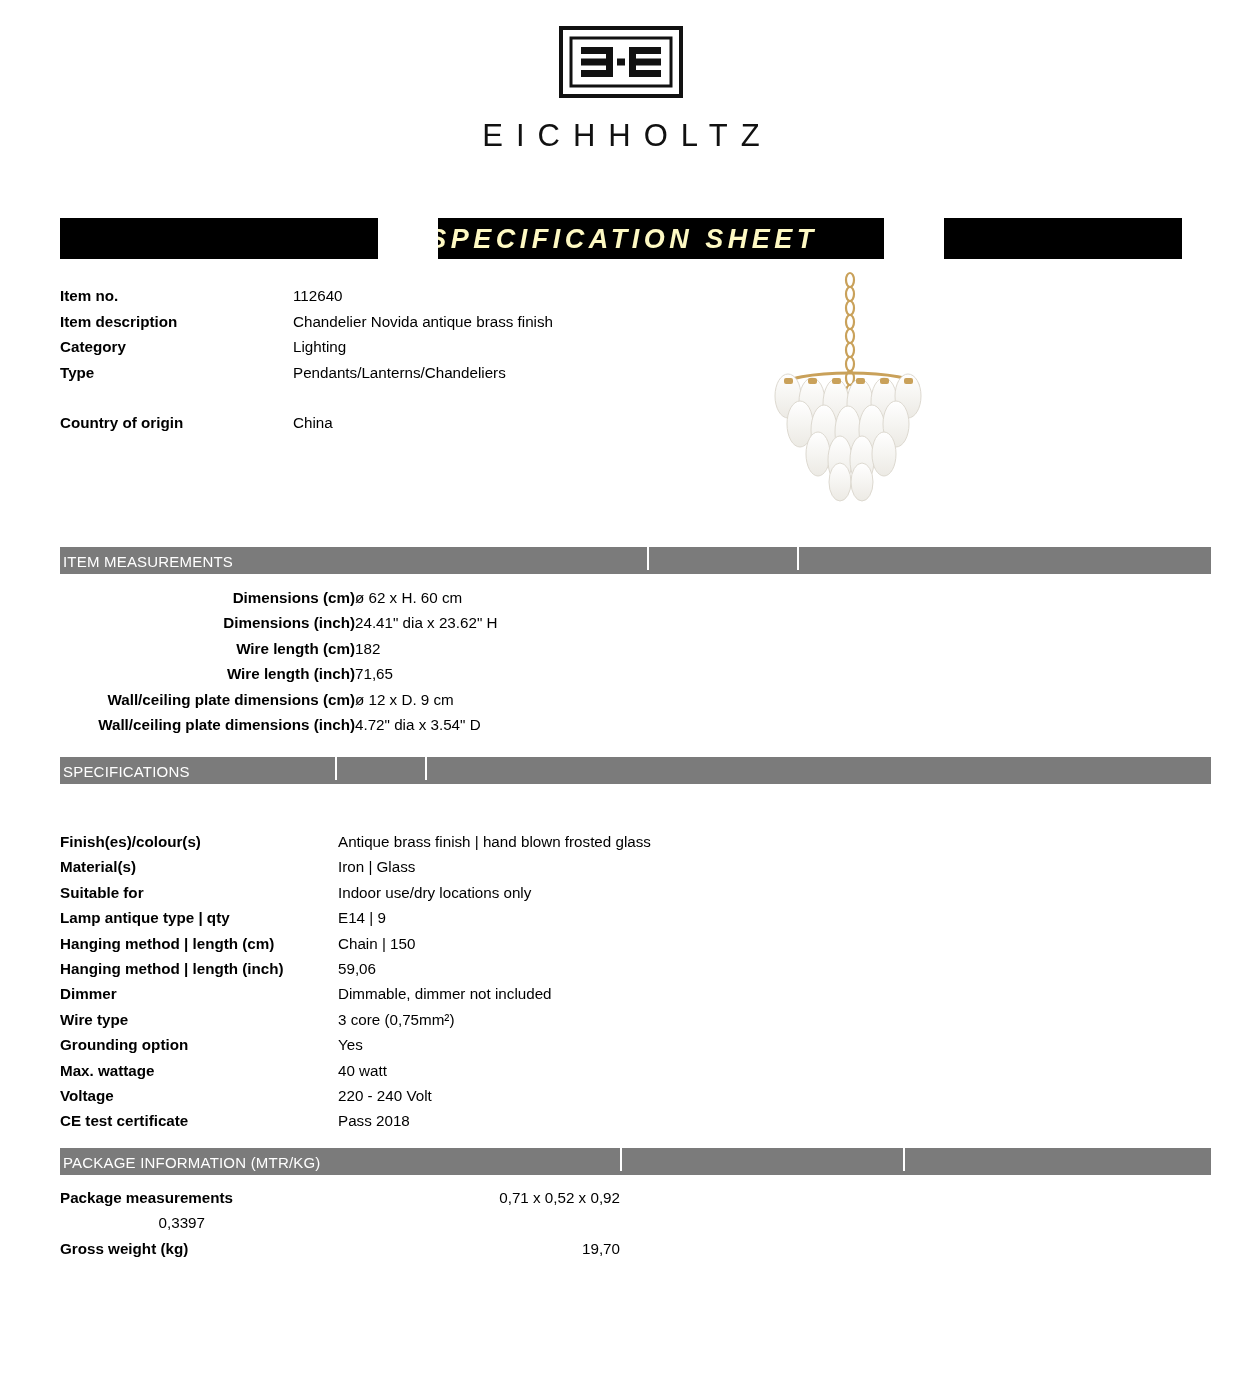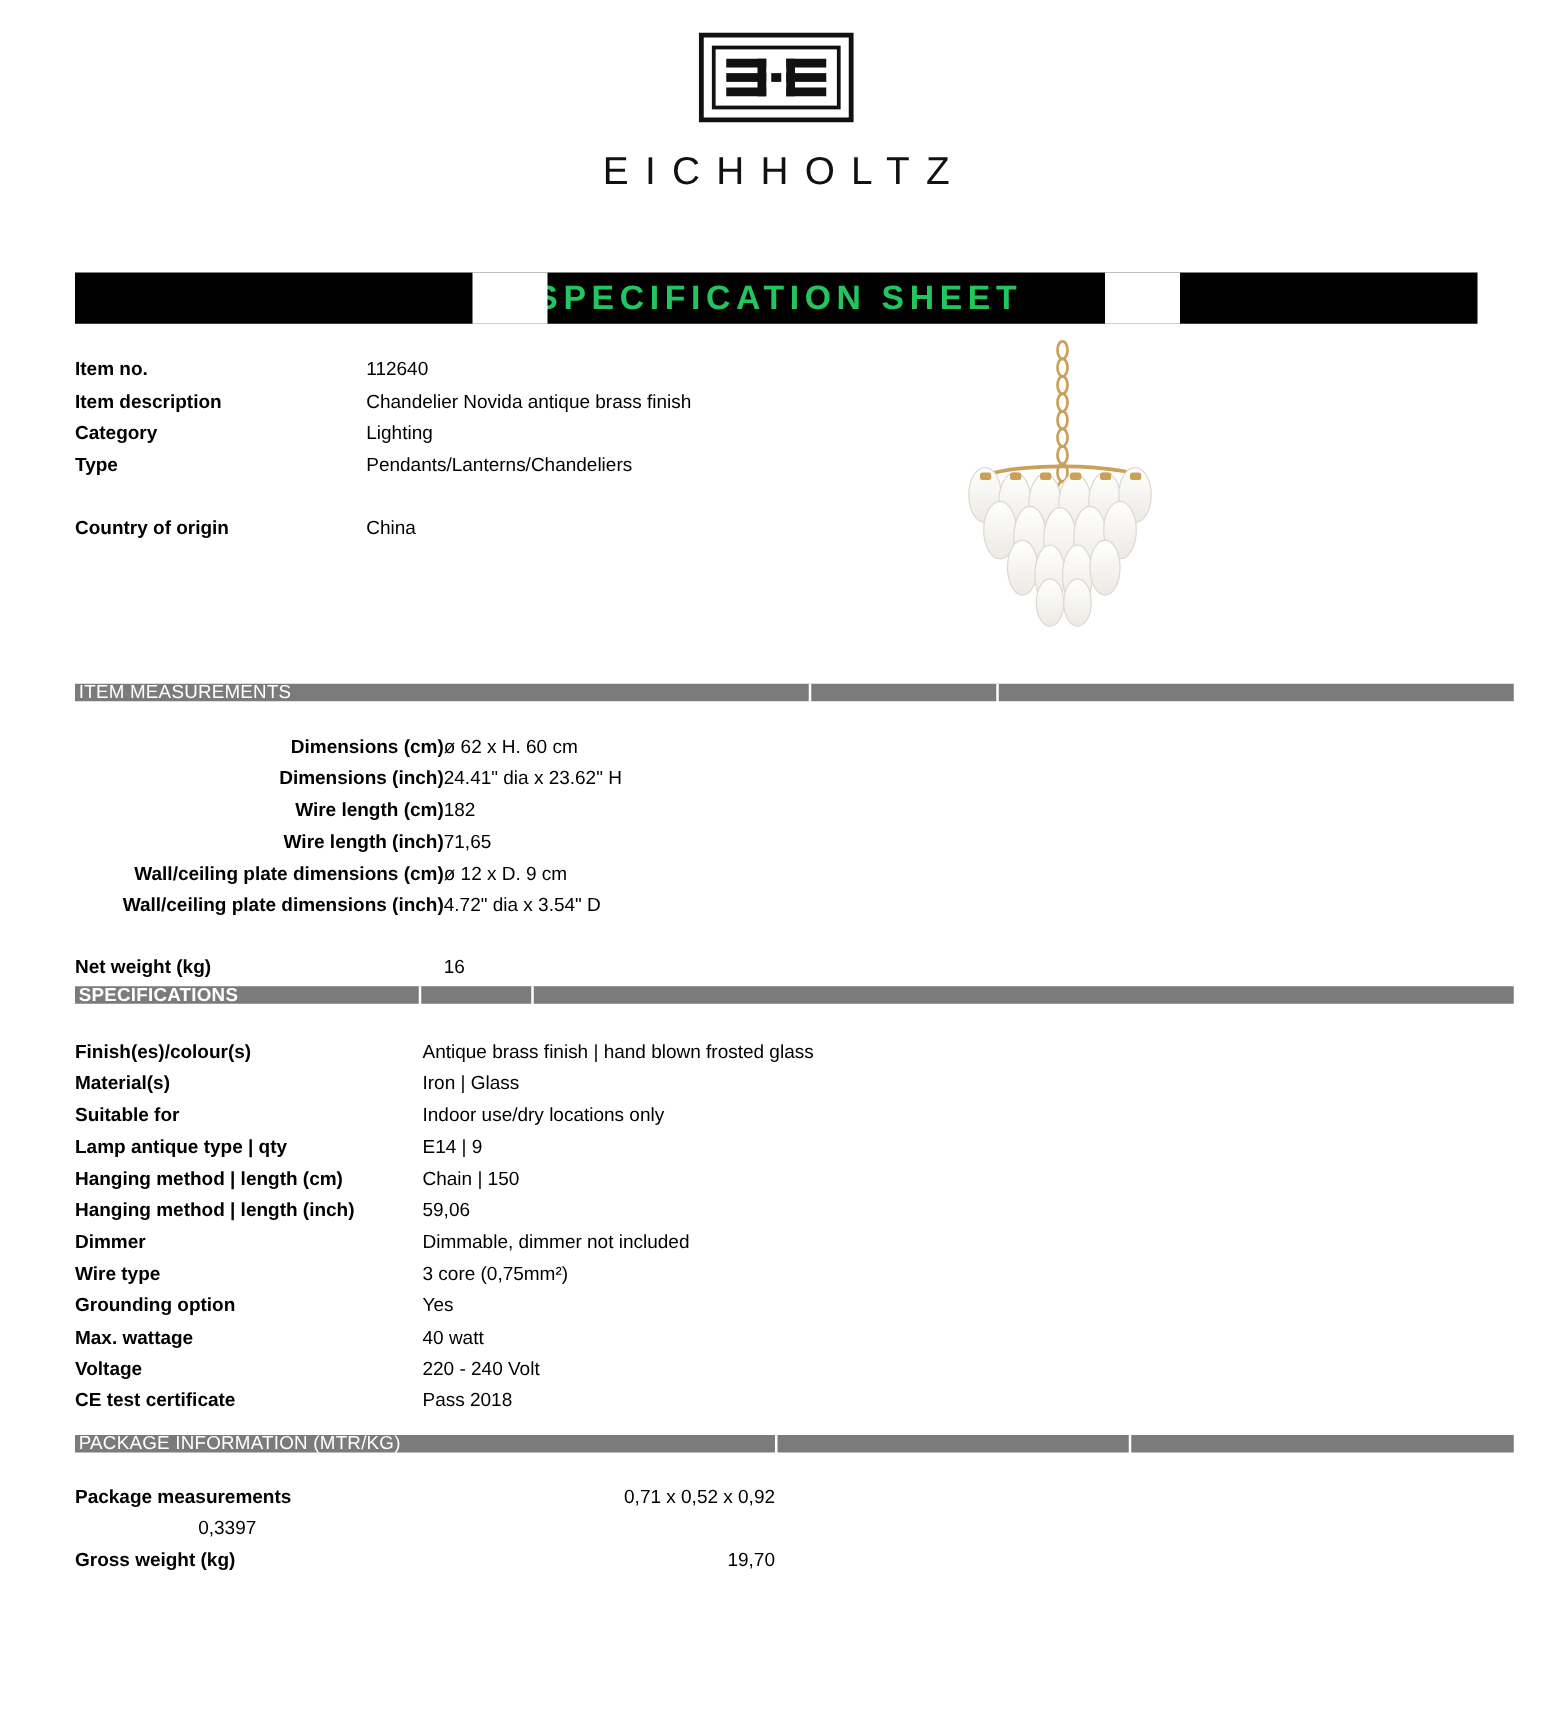--- a/index.html
+++ b/index.html
@@ -47,25 +47,26 @@
     height: 41px;
     background: #000;
   }
   .title-bar .title-text {
     position: absolute;
     left: 0;
     right: 0;
     top: 50%;
     transform: translateY(-50%);
     text-align: center;
-    color: #22c55e;
+    color: #fef9c3;
     font-size: 27px;
     font-weight: bold;
     letter-spacing: 4.5px;
     text-indent: 4px;
+    font-style: italic;
   }
   .title-bar .notch {
     position: absolute;
     top: 0;
     width: 60px;
     height: 41px;
     background: #fff;
   }
   .title-bar .notch.left { left: 318px; }
   .title-bar .notch.right { left: 824px; }
@@ -98,21 +99,21 @@
     top: 268px;
     width: 250px;
     height: 250px;
   }
 
   
   .section-bar {
     position: absolute;
     left: 60px;
     width: 1151px;
-    height: 14px;
+    height: 27px;
     background: #7b7b7b;
   }
   .section-bar .sb-label {
     position: absolute;
     left: 3px;
     top: 50%;
     transform: translateY(-50%);
     color: #fff;
     font-size: 15px;
     letter-spacing: 0.2px;
@@ -293,21 +294,21 @@
     </div>
   </div>
 
   <div class="spec-table" id="weight-table" style="top:761px;">
     <div class="row">
       <div class="lbl">Net weight (kg)</div>
       <div class="val">16</div>
     </div>
   </div>
 
-  <div class="section-bar" style="top:789px;font-weight:bold;">
+  <div class="section-bar" style="top:757px;">
     <div class="sb-label">SPECIFICATIONS</div>
     <div class="divider" style="left:275px;"></div>
     <div class="divider" style="left:365px;"></div>
   </div>
 
   <div class="spec-table" id="specs-table" style="top:829px;">
     <div class="row">
       <div class="lbl">Finish(es)/colour(s)</div>
       <div class="val">Antique brass finish | hand blown frosted glass</div>
     </div>

